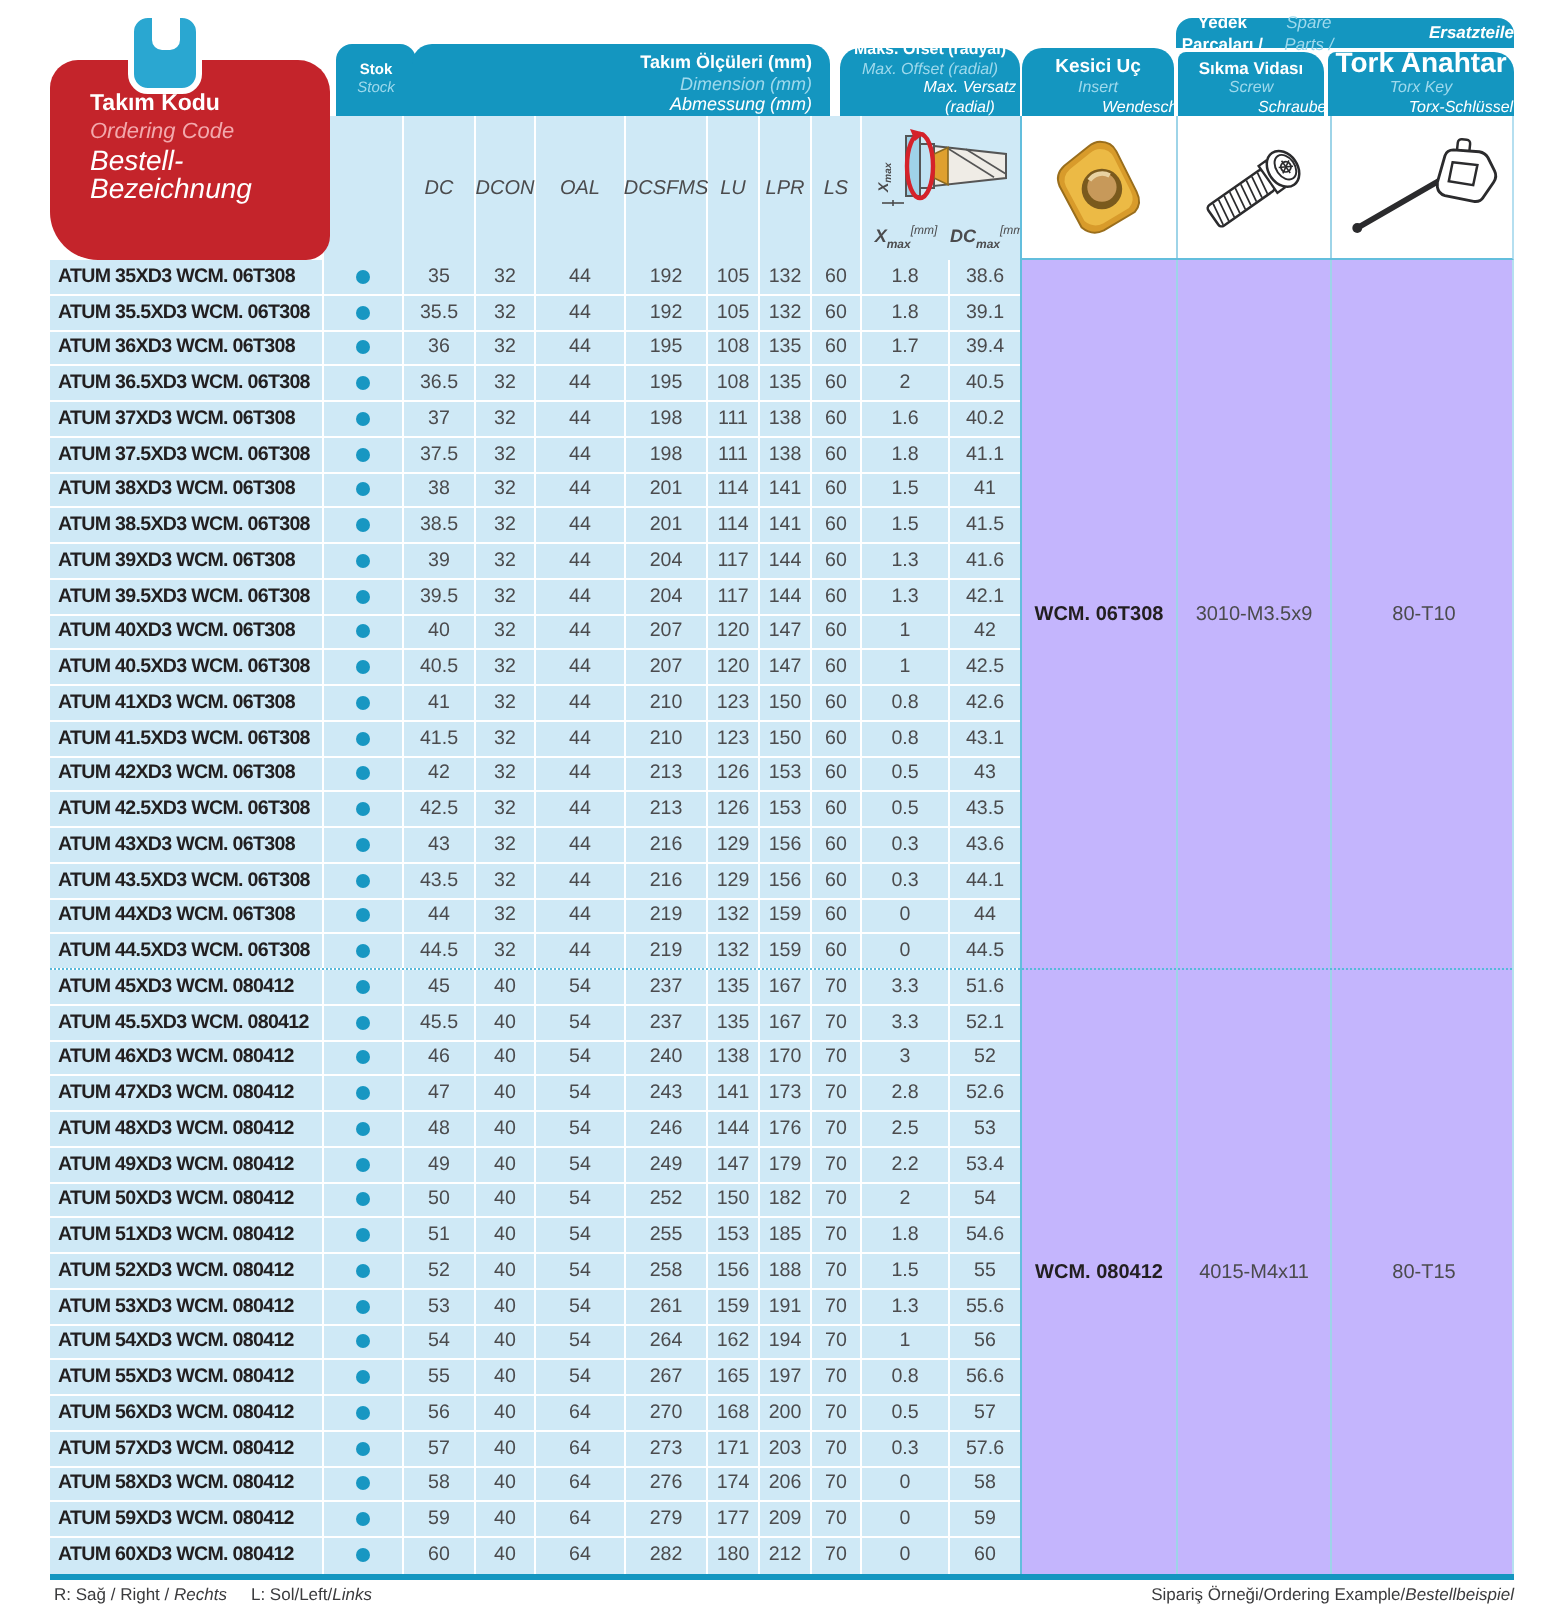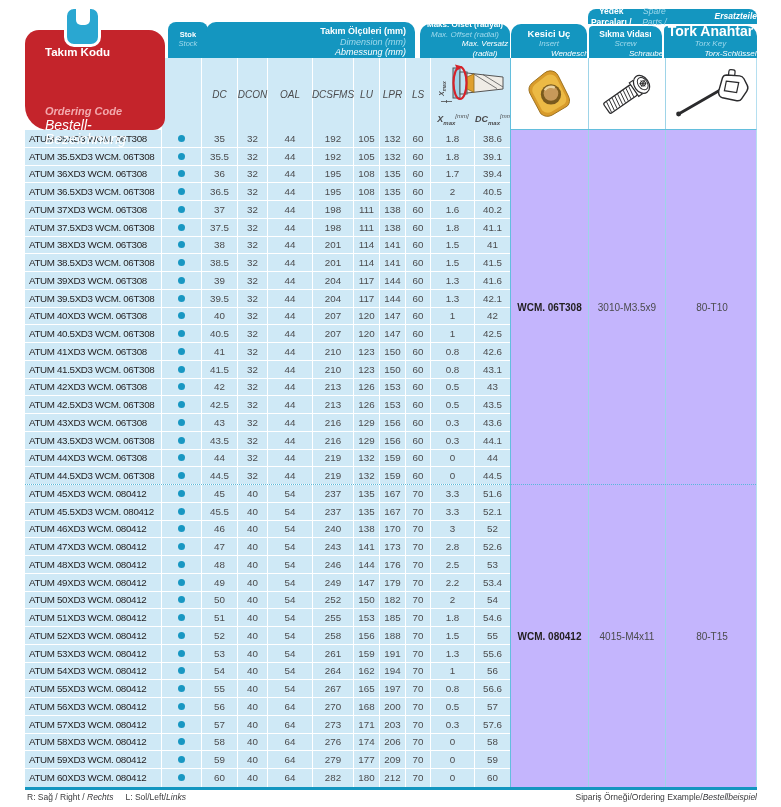--- a/index.html
+++ b/index.html
@@ -12,21 +12,21 @@
   .band .t2 { font-style:italic; color:#9ed9ec; }
   .band .t3 { font-style:italic;padding-left:40px; }
 
   .tab-icon { position:absolute; left:64px; top:6px; width:37px; height:41px; background:#2aa7d1;
               border:3px solid #fff; border-radius:10px; z-index:4; display:flex; justify-content:center; }
   .tab-icon .notch { width:14px; height:17px; background:#fff; border-radius:0 0 5px 5px; margin-top:-1px; }
 
   .hdr-red { position:absolute; left:25px; top:30px; width:140px; height:100px; background:#c4242b;
              border-radius:14px 16px 12px 24px; color:#fff; padding:15px 0 0 20px; z-index:3; line-height:14px; }
   .hdr-red .l1 { font-weight:bold; font-size:11.5px; }
-  .hdr-red .l2 { font-weight:bold; font-style:italic; font-size:11px; color:#f2a9ad;margin-top:45px; }
+  .hdr-red .l2 { font-weight:normal; font-style:italic; font-size:11px; color:#f2a9ad; }
   .hdr-red .l3 { font-style:italic; font-size:14px; }
 
   .hdr-stock { left:168px; top:22px; width:40px; height:36px; border-radius:8px 8px 0 0; font-size:7.5px; }
   .hdr-dims  { left:206px; top:22px; width:209px; height:36px; border-radius:10px 10px 0 0;
                font-size:9px; text-align:right; padding-right:9px; }
   .hdr-offset{ left:420px; top:24px; width:90px; height:34px; border-radius:10px 10px 0 0; font-size:8px; }
   .hdr-insert{ left:511px; top:24px; width:76px; height:34px; border-radius:10px 10px 0 0; font-size:8px; }
   .hdr-insert .t1 { font-size:9.5px; }
   .hdr-spare { left:588px; top:9px; width:169px; height:15px; border-radius:8px 8px 0 0; font-size:8.5px;
                flex-direction:row; align-items:center; justify-content:center; gap:3px; }
@@ -57,21 +57,21 @@
 
   
   .rows { position:absolute; left:25px; top:130px; width:485px; height:657px; }
   .row { display:grid; grid-template-columns:137px 40px 36px 30px 45px 41px 26px 26px 25px 44px 35px;
          border-bottom:1px solid #fff; }
   .row.group-end { border-bottom:1px dotted #58b9da; }
   .row:last-child { border-bottom:none; }
   .cell { background:#cfe9f6; border-right:1px solid #fff; display:flex; align-items:center; justify-content:center;
           font-size:9.8px; color:#4b4b4d; overflow:hidden; white-space:nowrap; }
   .cell:last-child { border-right:none; }
-  .cell.code { justify-content:flex-start; padding-left:4px; font-weight:normal; font-size:9.8px;
+  .cell.code { justify-content:flex-start; padding-left:4px; font-weight:bold; font-size:9.8px;
                color:#221f20; letter-spacing:-0.35px; }
   .dot { width:7px; height:7px; border-radius:50%; background:#1897c2; }
 
   
   .right-section { position:absolute; left:510px; top:130px; width:247px; height:657px; background:#c4b5fd;
                    border-left:1.5px solid #63bedd; border-right:1px solid #b5dff0; }
   .rgroup { display:grid; grid-template-columns:78px 77px 92px; }
   .rgroup.g1 { height:355.14px; border-bottom:1px dotted #58b9da; }
   .rgroup.g2 { height:301.86px;text-align:right; }
   .rcell { display:flex; align-items:center; justify-content:center; border-right:1px solid #9ed4e8;

